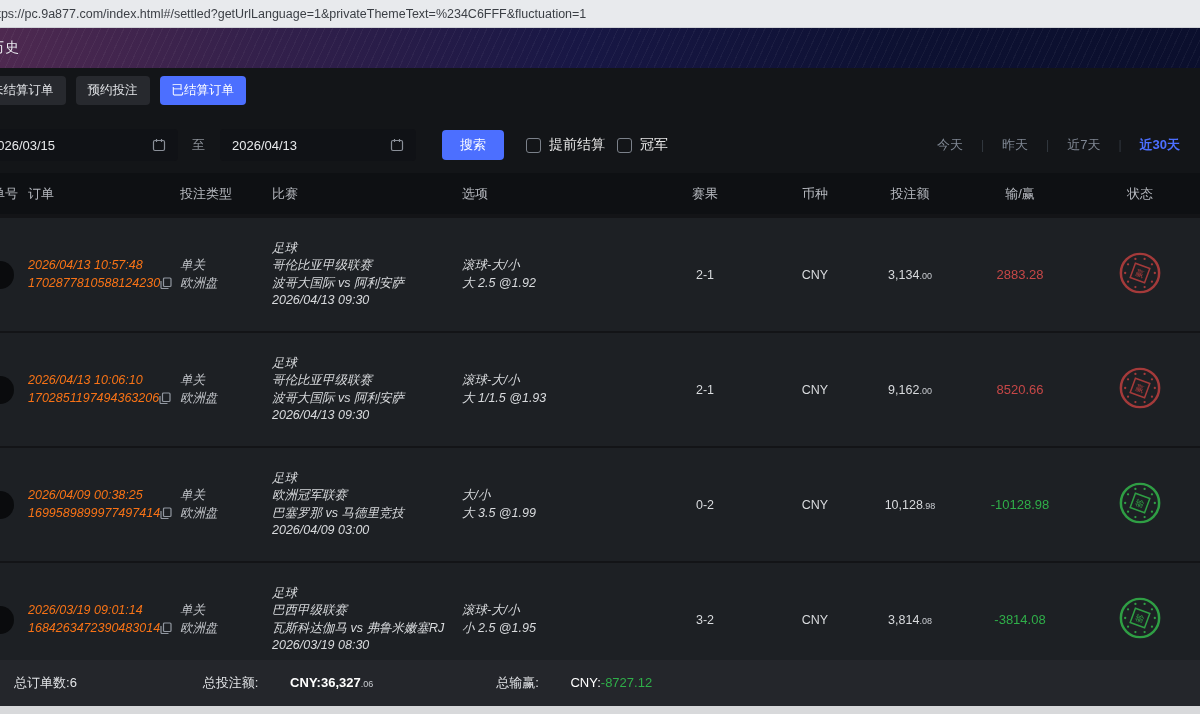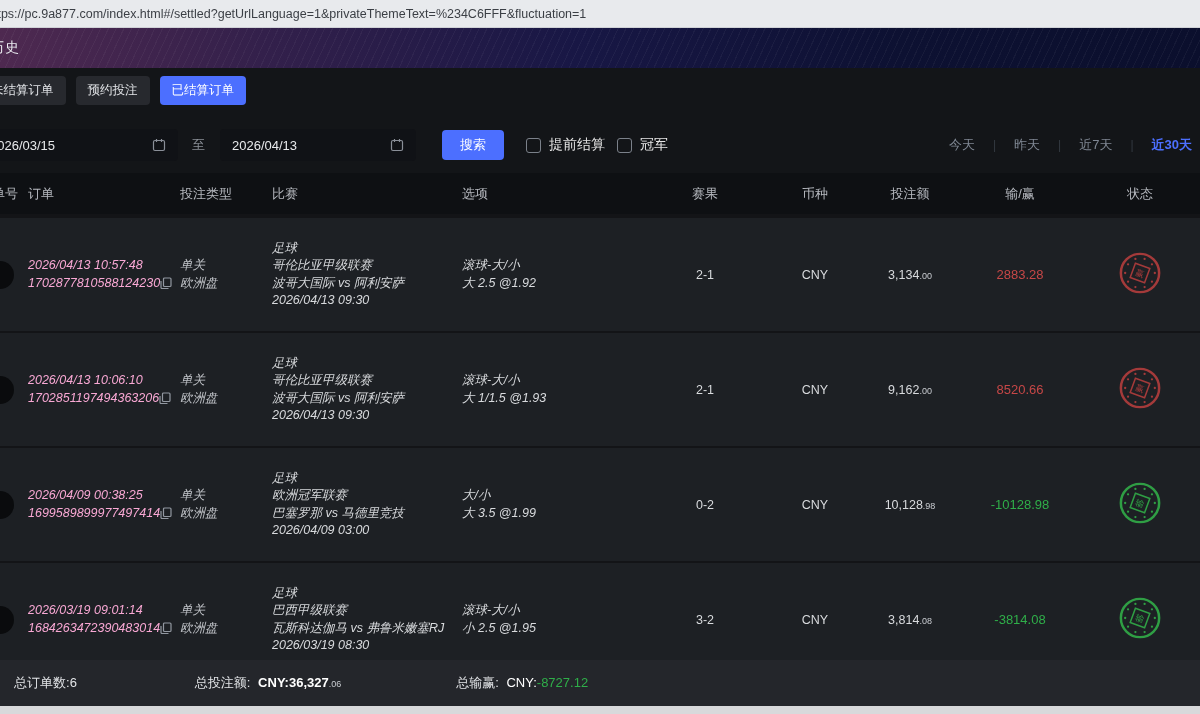--- a/index.html
+++ b/index.html
@@ -35,56 +35,56 @@
     justify-content:space-between; padding:0 12px; color:#e8eaec; font-size:13px; }
   .date-from { width:200px; margin-left:-22px; }
   .date-to { width:196px; }
   .to-label { color:#8b9097; font-size:13px; margin:0 15px 0 14px; }
   .search-btn { width:62px; height:30px; margin-left:26px; background:#4c6fff; border:none; border-radius:4px;
     color:#fff; font-size:13px; cursor:pointer; font-family:inherit; }
   .cb-group { display:flex; align-items:center; margin-left:22px; }
   .cb { width:15px; height:15px; border:1.5px solid #7b818a; border-radius:3px; margin-right:8px; cursor:pointer; }
   .cb-label { color:#e5e5e5; font-size:14px; }
   .cb-group + .cb-group { margin-left:12px; }
-  .quick-ranges { margin-left:auto; display:flex; align-items:center; padding-right:4px; }
+  .quick-ranges { margin-left:auto; display:flex; align-items:center; padding-right:16px; }
   .qr { color:#7f8793; font-size:13px; cursor:pointer; padding:0 18px; white-space:nowrap; }
   .qr.active { color:#4c6fff; font-weight:bold; padding-right:4px; }
   .qr-sep { color:#343a42; font-size:12px; }
 
   
   .table { margin-top:12px; }
   .grid { display:grid; grid-template-columns:24px 152px 92px 190px 182px 130px 90px 100px 120px 1fr; }
   .thead { height:45px; align-items:center; background:#0e1013; border-bottom:4px solid #131417;
     color:#b7bac0; font-size:13px; }
   .th { padding-left:4px; }
   .th.center, .cell.center { text-align:center; padding-left:0; justify-items:center; }
   .th-serial { margin-left:-12px; white-space:nowrap; }
 
   .row { position:relative; height:115px; align-items:center; background:#1d2024;
     border-bottom:2px solid #131417; color:#d8dadd; font-size:12.5px; }
   .row-circle { position:absolute; left:-14px; top:50%; margin-top:-14px; width:28px; height:28px;
     border-radius:50%; background:#0a0b0d; cursor:pointer; }
   .cell { padding-left:4px; }
   .line { line-height:17.5px; white-space:nowrap;font-style:italic; }
-  .c-order .line { color:#f9a8d4; }
+  .c-order .line { color:#f97316; }
   .c-type .line { color:#c0c3c8; }
   .id-line { display:flex; align-items:center; }
   .copy { display:inline-flex; color:#9298a1; cursor:pointer; }
   .stake-dec, .dec { font-size:9px; color:#c9ccd1; }
   .wl { font-size:13px; }
   .stamp { display:inline-block; }
 
   
   .footer { position:absolute; left:0; right:0; bottom:8px; height:46px; background:#24262b;
-    display:flex; align-items:center; color:#e2e4e7; font-size:13px; }
+    display:flex; align-items:center; color:#e2e4e7; font-size:13px;gap:8px; }
   .f-item { white-space:nowrap; }
   .f1 { margin-left:14px; }
   .f2 { margin-left:118px; }
   .f3 { margin-left:115px; }
-  .f-val { color:#ffffff; margin-left:4px; }
+  .f-val { color:#ffffff; margin-left:28px; }
   .bottom-strip { position:absolute; left:0; right:0; bottom:0; height:8px; background:#d8d9db; }
 
   svg { display:block; }
 </style>
 </head>
 <body>
 
 <div class="stage">
 
   <div class="url-bar">

